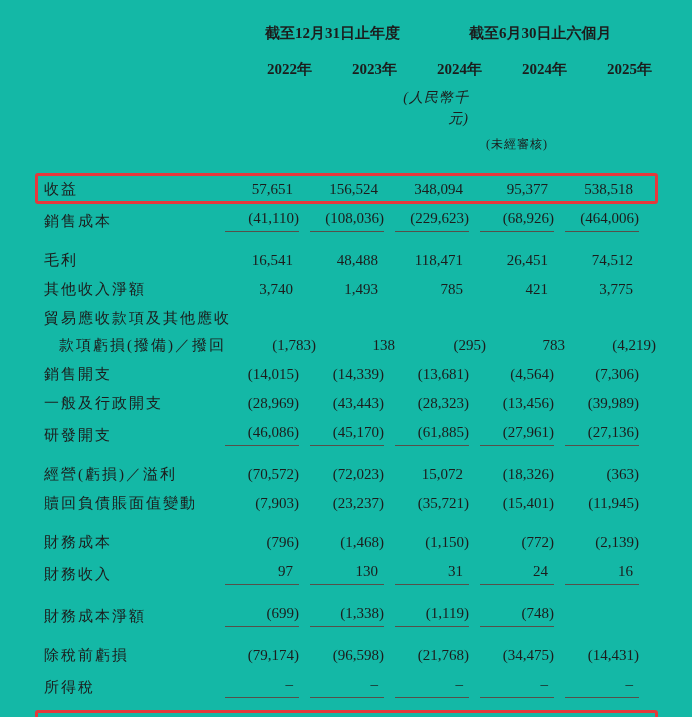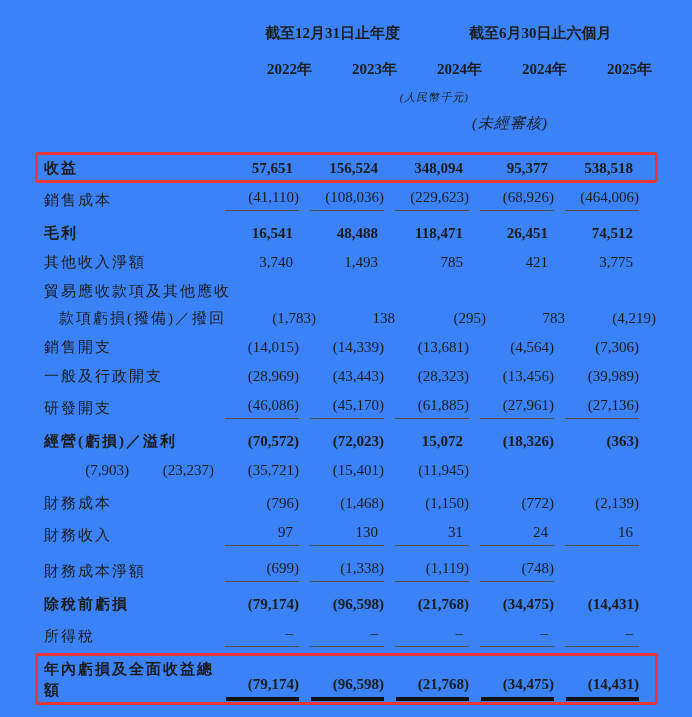--- a/index.html
+++ b/index.html
@@ -2,53 +2,53 @@
 <html><head>
 <meta charset="utf-8">
 <style>
   html,body{margin:0;padding:0;background:#ffffff;}
   .page{
     position:relative;
     width:692px;height:717px;
     overflow:hidden;
     box-sizing:border-box;
     padding-top:24px;
-    background:#3b82f6;
+    background:#14b8a6;
     font-family:"Liberation Serif","DejaVu Serif",serif;
     color:#1c1c1c;
     font-size:15px;
     --red:#e5383b;
   }
   .hrow,.row{display:flex;align-items:flex-end;margin-left:44px;width:604px;}
   .lblspace,.lbl{flex:0 0 170px;}
   .lbl{letter-spacing:2px;line-height:21px;text-align:left;}
   .lbl div{white-space:nowrap;}
   .lbl .indent{padding-left:15px;}
   .lbl .l0{margin-bottom:6px;}
   .cell{flex:0 0 85px;text-align:right;line-height:21px;}
   .num{display:inline-block;box-sizing:border-box;}
   .np{padding-right:6px;}
   .ul-thin{width:74px;border-bottom:1.5px solid #55504a;padding-bottom:2px;}
   .ul-thick{width:73px;border-bottom:4.5px solid #101010;padding-bottom:2px;}
-  .bold{font-weight:700;}
+  .bold{font-weight:400;}
   .row{margin-bottom:8px;}
-  .row.gap{margin-top:4px;}
+  .row.gap{margin-top:10px;}
   .boxed{position:relative;}
   .boxed::before{
     content:"";position:absolute;left:-9px;right:-10px;top:-6px;bottom:-4px;
     border:3.5px solid var(--red);border-radius:3px;pointer-events:none;
   }
   
   .groups{font-weight:700;line-height:19px;}
   .grp1{flex:0 0 255px;text-align:center;padding-right:18px;box-sizing:border-box;}
   .grp2{flex:0 0 170px;text-align:left;}
   .years{margin-top:16px;font-weight:700;line-height:19px;}
   .year .num{margin-right:-13px;}
-  .note1{margin-top:7px;font-style:italic;font-size:11px;line-height:17px;letter-spacing:1px;}
-  .note2{margin-top:5px;font-style:italic;font-size:15px;line-height:16px;letter-spacing:1px;}
+  .note1{margin-top:7px;font-style:italic;font-size:14px;line-height:17px;letter-spacing:1px;}
+  .note2{margin-top:5px;font-size:12px;line-height:16px;letter-spacing:1px;}
   #table-body{display:flex;flex-direction:column;margin-top:24px;}
 </style>
 </head>
 <body>
 
 <div class="page" style="--red: #e5383b;">
 
   <div class="hdr">
     <div class="hrow groups">
       <div class="lblspace"></div>
@@ -154,20 +154,21 @@
       </div>
       <div class="row bold gap">
         <div class="lbl">經營(虧損)／溢利</div>
         <div class="cell"><span class="num">(70,572)</span></div>
         <div class="cell"><span class="num">(72,023)</span></div>
         <div class="cell"><span class="num np">15,072</span></div>
         <div class="cell"><span class="num">(18,326)</span></div>
         <div class="cell"><span class="num">(363)</span></div>
       </div>
       <div class="row">
+        <div class="lbl">贖回負債賬面值變動</div>
         <div class="cell"><span class="num">(7,903)</span></div>
         <div class="cell"><span class="num">(23,237)</span></div>
         <div class="cell"><span class="num">(35,721)</span></div>
         <div class="cell"><span class="num">(15,401)</span></div>
         <div class="cell"><span class="num">(11,945)</span></div>
       </div>
       <div class="row gap">
         <div class="lbl">財務成本</div>
         <div class="cell"><span class="num">(796)</span></div>
         <div class="cell"><span class="num">(1,468)</span></div>

